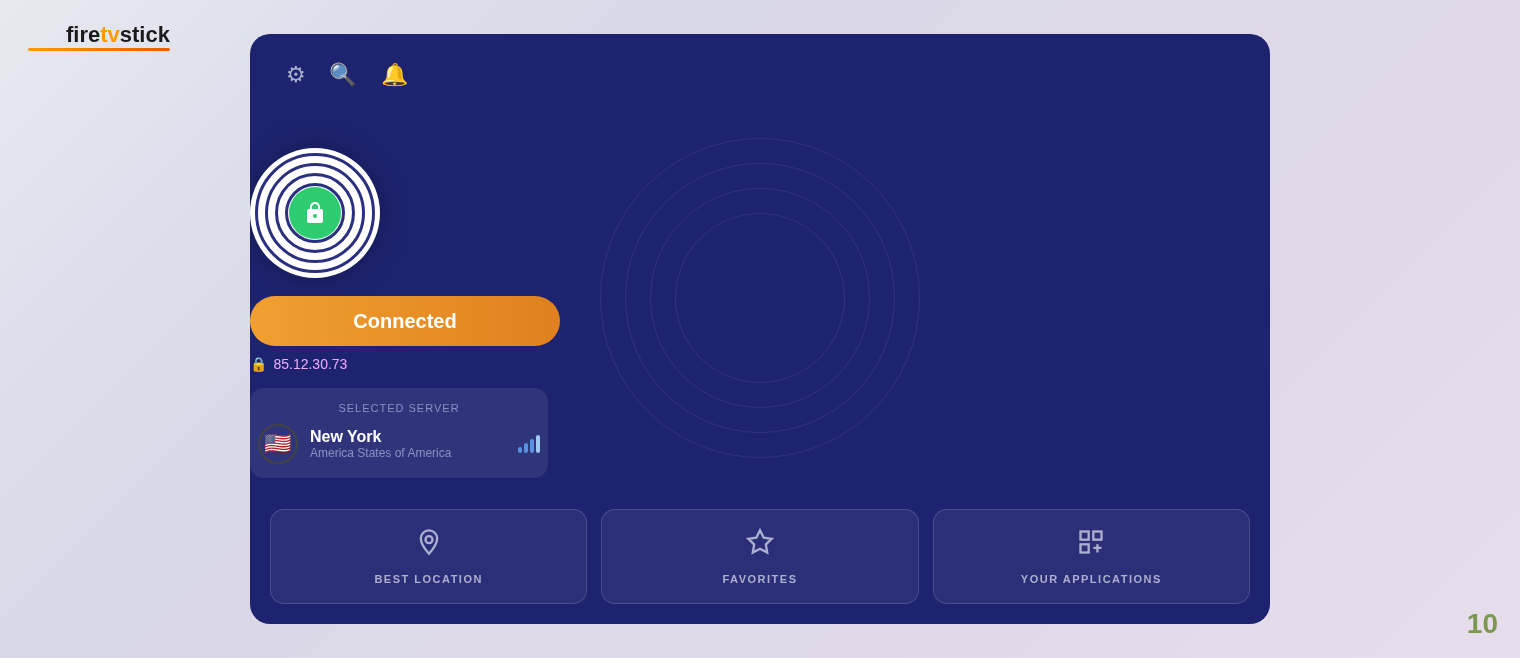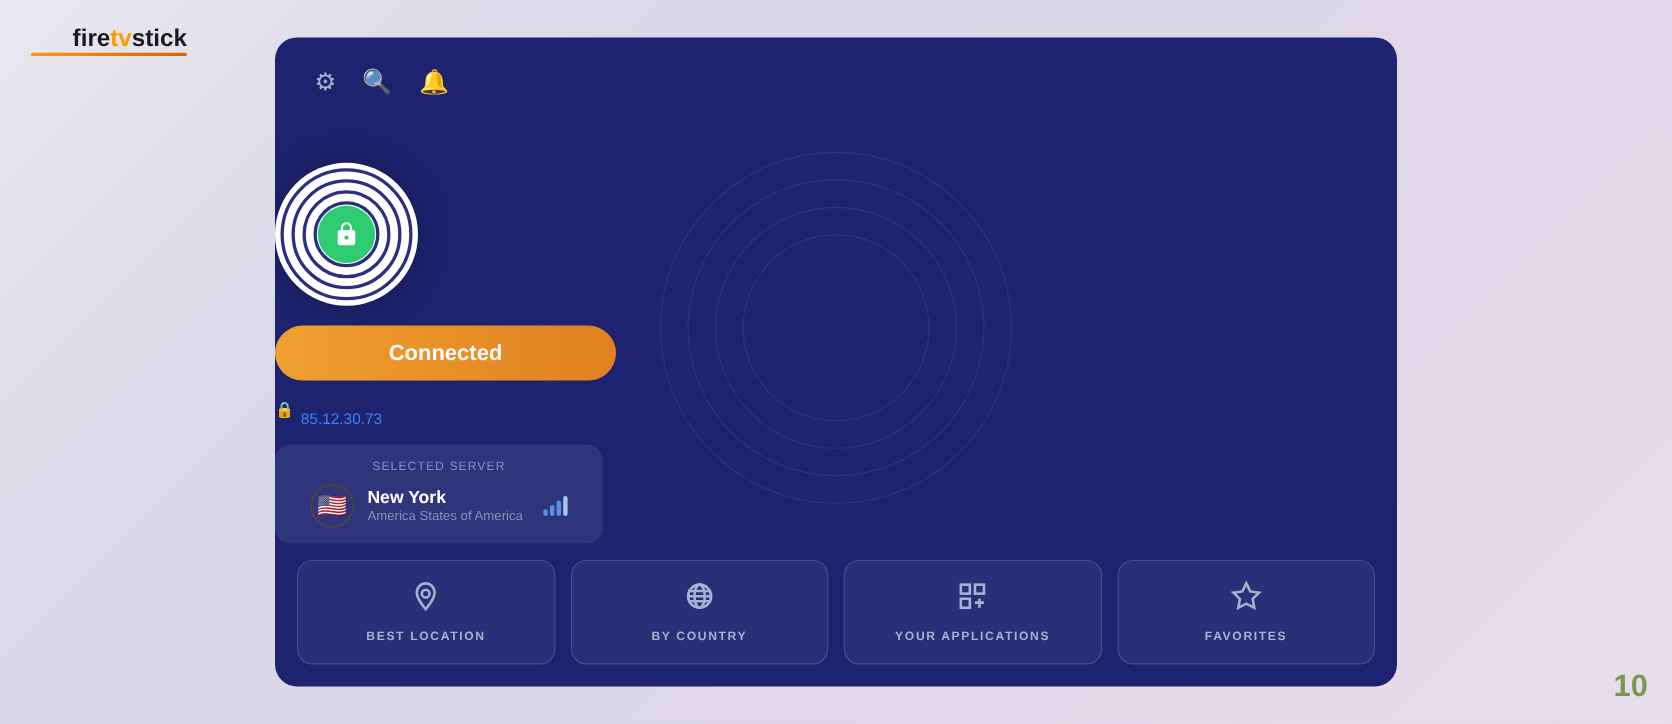--- a/index.html
+++ b/index.html
@@ -169,37 +169,36 @@
     .ip-row {
       margin-top: 10px;
       display: flex;
       align-items: center;
       gap: 6px;
       position: relative;
       z-index: 10;
     }
 
     .ip-text {
-      color: #3b82f6;
+      color: #f0abfc;
       font-size: 14px;
-      margin-top: 16px;
     }
 
     .lock-small {
       color: #7ec8e3;
       font-size: 14px;
     }
 
     
     .server-card {
       margin-top: 16px;
       width: 298px;
       background: rgba(255,255,255,0.08);
       border-radius: 14px;
-      padding: 14px 32px;
+      padding: 14px 8px;
       position: relative;
       z-index: 10;
     }
 
     .selected-server-label {
       font-size: 11px;
       color: #8a90c0;
       letter-spacing: 1px;
       text-transform: uppercase;
       text-align: center;
@@ -368,44 +367,32 @@
         <svg width="28" height="28" viewBox="0 0 24 24" fill="none" stroke="#aab0d0" stroke-width="2">
           <circle cx="12" cy="10" r="3"></circle>
             <path d="M12 2C8.13 2 5 5.13 5 9c0 5.25 7 13 7 13s7-7.75 7-13c0-3.87-3.13-7-7-7z"></path>
         </svg>
       </div>
       <span class="nav-btn-label">BEST LOCATION</span>
     </div>
     <div class="nav-btn">
       <div class="nav-btn-icon">
         <svg width="28" height="28" viewBox="0 0 24 24" fill="none" stroke="#aab0d0" stroke-width="2">
-          <circle cx="12" cy="12" r="9"></circle>
-          <ellipse cx="12" cy="12" rx="4" ry="9"></ellipse>
-          <line x1="3" y1="12" x2="21" y2="12"></line>
-          <line x1="3" y1="8" x2="21" y2="8"></line>
-          <line x1="3" y1="16" x2="21" y2="16"></line>
+          <polygon points="12,2 15.09,8.26 22,9.27 17,14.14 18.18,21.02 12,17.77 5.82,21.02 7,14.14 2,9.27 8.91,8.26"></polygon>
         </svg>
       </div>
-      <span class="nav-btn-label">BY COUNTRY</span>
+      <span class="nav-btn-label">FAVORITES</span>
     </div>
     <div class="nav-btn">
       <div class="nav-btn-icon">
         <svg width="28" height="28" viewBox="0 0 24 24" fill="none" stroke="#aab0d0" stroke-width="2">
           <rect x="3" y="3" width="7" height="7"></rect>
           <rect x="14" y="3" width="7" height="7"></rect>
           <rect x="3" y="14" width="7" height="7"></rect>
           <line x1="14" y1="17" x2="21" y2="17"></line>
           <line x1="17.5" y1="14" x2="17.5" y2="21"></line>
         </svg>
       </div>
       <span class="nav-btn-label">YOUR APPLICATIONS</span>
     </div>
-    <div class="nav-btn">
-      <div class="nav-btn-icon">
-        <svg width="28" height="28" viewBox="0 0 24 24" fill="none" stroke="#aab0d0" stroke-width="2">
-          <polygon points="12,2 15.09,8.26 22,9.27 17,14.14 18.18,21.02 12,17.77 5.82,21.02 7,14.14 2,9.27 8.91,8.26"></polygon>
-        </svg>
-      </div>
-      <span class="nav-btn-label">FAVORITES</span>
-    </div>
   </div>
 
 </div>
 
 </body></html>

